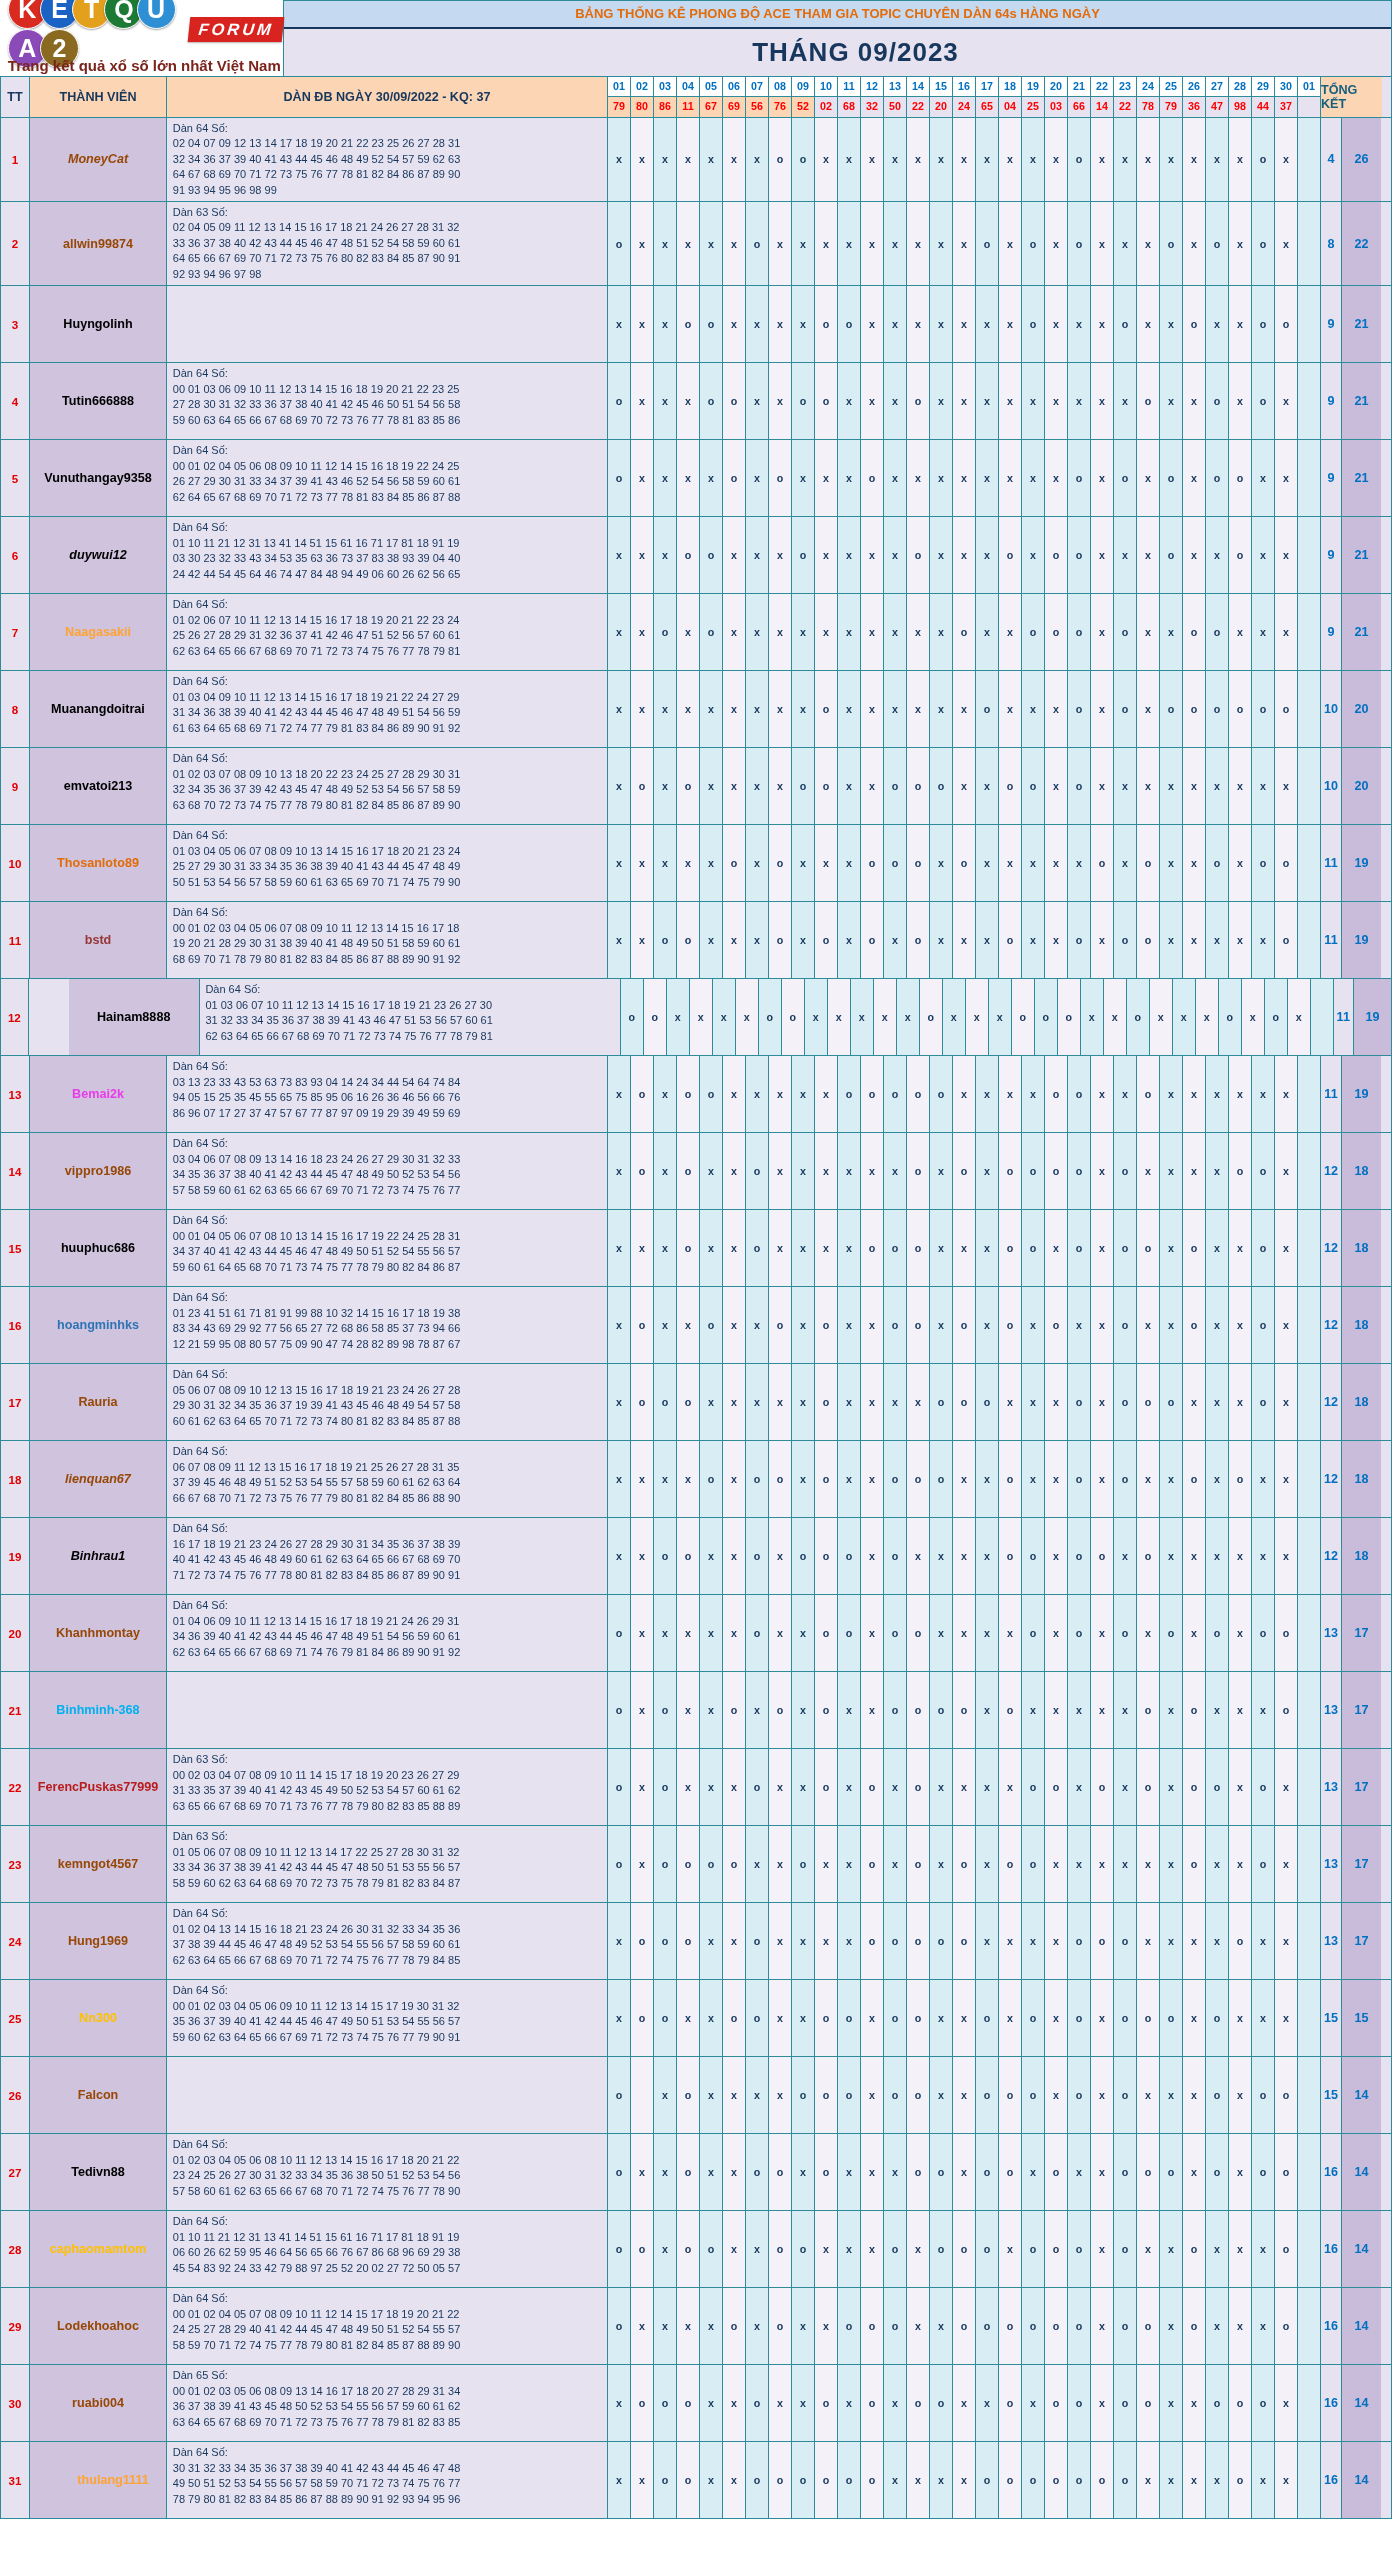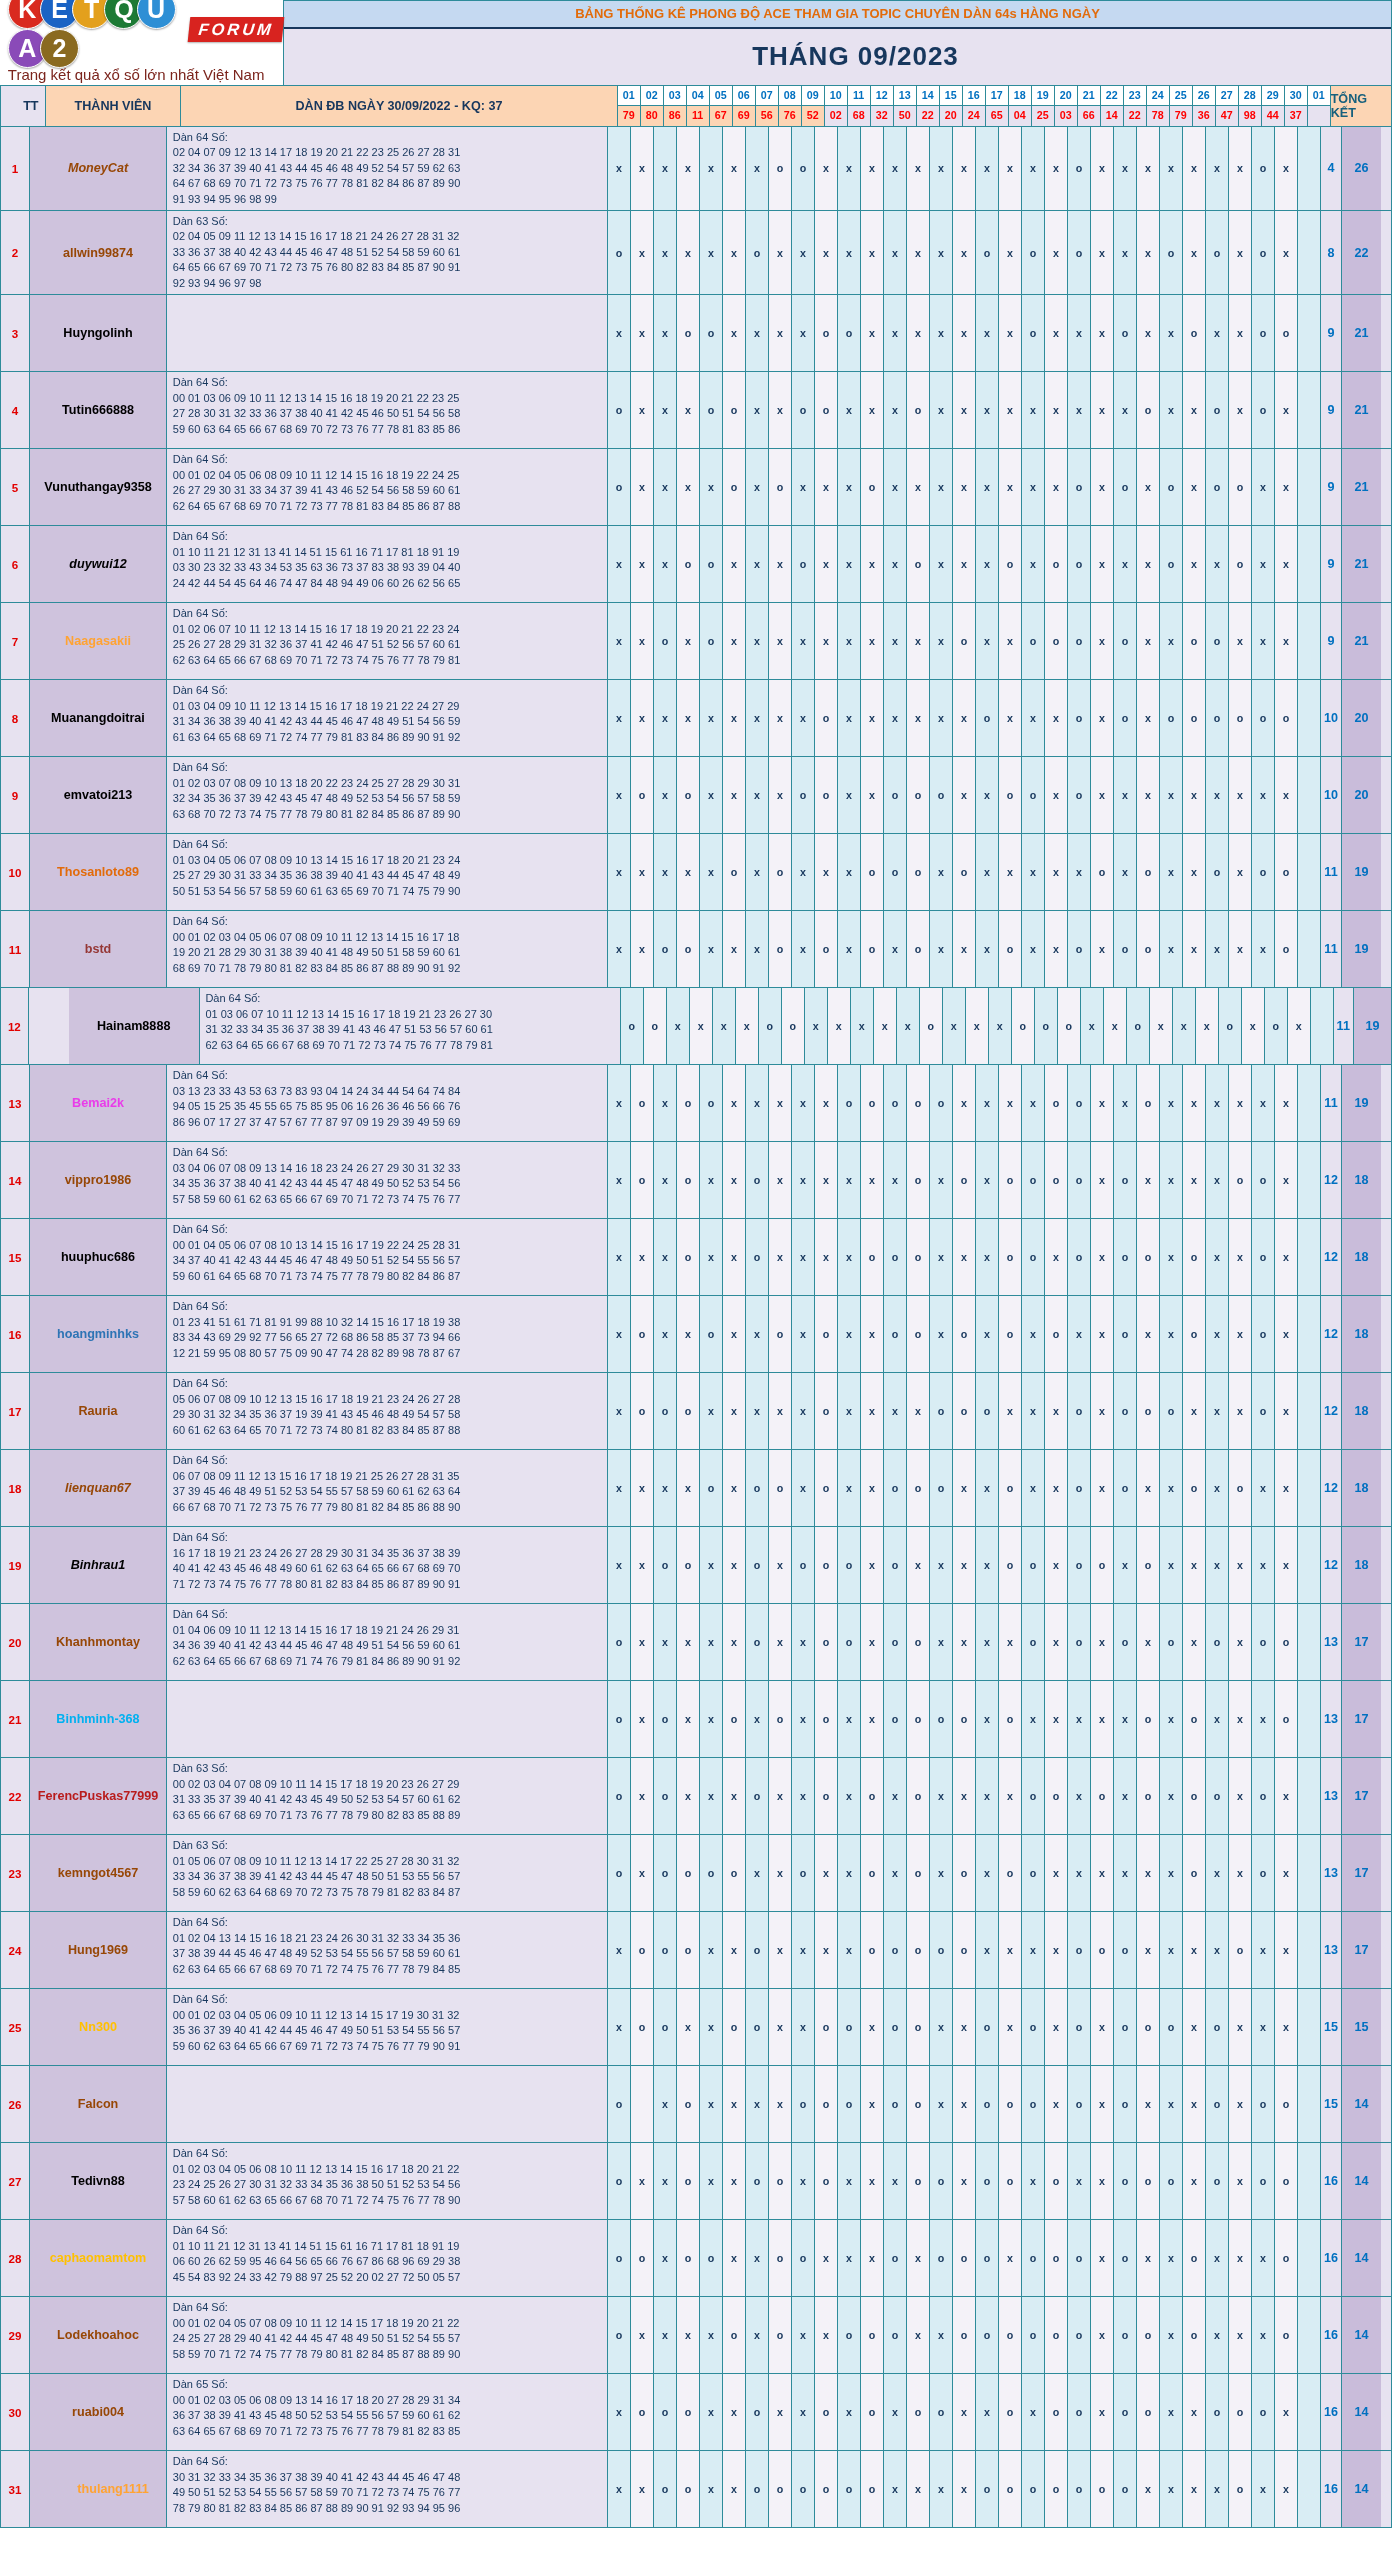--- a/index.html
+++ b/index.html
@@ -4,35 +4,35 @@
 <style>
   html,body{margin:0;padding:0;background:#ffffff;}
   body{font-family:"Liberation Sans","DejaVu Sans",sans-serif;width:1392px;}
   .page{width:1392px;background:#efeef5;}
   
   .topbar{display:flex;width:1392px;}
   .brand{width:283px;background:#ffffff;padding:3.9px 0 1.9px 7.8px;box-sizing:border-box;}
   .logo-row{display:flex;align-items:center;height:50px;}
   .ll{display:inline-flex;align-items:center;justify-content:center;width:37px;height:37px;border-radius:50%;color:#fff;font-weight:bold;font-size:25px;margin-right:-6.8px;border:1.9px solid #fff;box-shadow:0 1px 1.9px rgba(0,0,0,.35);}
   .forum-badge{margin-left:13.6px;background:#d8231f;color:#fff;font-weight:bold;font-style:italic;font-size:16.5px;letter-spacing:2.9px;padding:2.9px 9.7px;transform:skewX(-6deg);box-shadow:0 1px 1.9px rgba(0,0,0,.3);}
-  .tagline{color:#7b241c;font-size:15px;font-weight:normal;margin-top:12px;white-space:nowrap;}
+  .tagline{color:#7b241c;font-size:15px;font-weight:bold;margin-top:3px;white-space:nowrap;}
   .head-right{flex:1;display:flex;flex-direction:column;border:1px solid #2e8b9a;border-bottom:none;box-sizing:border-box;}
   .title-bar{height:26px;line-height:26px;text-align:center;background:#c5d9f1;color:#e26b0a;font-weight:bold;font-size:13px;border-bottom:2.9px solid #17375d;}
   .month-bar{flex:1;display:flex;align-items:center;justify-content:center;background:#e7e2f0;color:#17375d;font-weight:bold;font-size:26px;letter-spacing:1px;padding-left:36px;}
   
   .table{width:1392px;box-sizing:border-box;border:1.9px solid #2e8b9a;background:#e7e2f0;}
   .hrow,.row{display:flex;border-bottom:1.9px solid #2e8b9a;}
   .row:last-child{border-bottom:none;}
   .c{box-sizing:border-box;border-right:1px solid #2e8b9a;}
   .tt{width:29px;display:flex;align-items:center;justify-content:center;color:#e20000;font-weight:bold;font-size:11.6px;background:#e7e2f0;}
   .name{width:137px;display:flex;align-items:center;justify-content:center;background:#cfc3dd;font-weight:bold;font-size:12.6px;text-align:center;padding:1.9px;}
   .dan{width:441px;background:#e7e2f0;color:#17375d;font-size:11px;line-height:15.5px;padding:2.9px 5.8px;white-space:pre;border-right:1.9px solid #2e8b9a;}
   .dan-header{font-weight:normal;}
   .hcell{display:flex;align-items:center;justify-content:center;background:#fcd5b4;color:#17375d;font-weight:bold;font-size:12.6px;}
-  .h-tt{width:29px;background:#e7e2f0;margin-left:16px;}
+  .h-tt{width:29px;background:#e7e2f0;}
   .h-name{width:137px;}
   .h-dan{width:441px;border-right:1.9px solid #2e8b9a;}
   .days-wrap{display:flex;}
   .day-col{display:flex;flex-direction:column;width:23px;box-sizing:border-box;border-right:1px solid #2e8b9a;}
   .day-num{height:19.4px;line-height:19.4px;text-align:center;background:#ffffff;color:#0070c0;font-weight:bold;font-size:10.7px;border-bottom:1px solid #2e8b9a;}
   .day-res{height:19.4px;line-height:19.4px;text-align:center;background:#e7e2f0;color:#ff0000;font-weight:bold;font-size:10.7px;}
   .day-res.peach{background:#fcd5b4;}
   .marks{display:flex;}
   .mark{width:23px;box-sizing:border-box;border-right:1px solid #2e8b9a;display:flex;align-items:center;justify-content:center;color:#17375d;font-weight:bold;font-size:10.7px;background:#d9edf4;}
   .mark.alt{background:#f4f2f8;}

